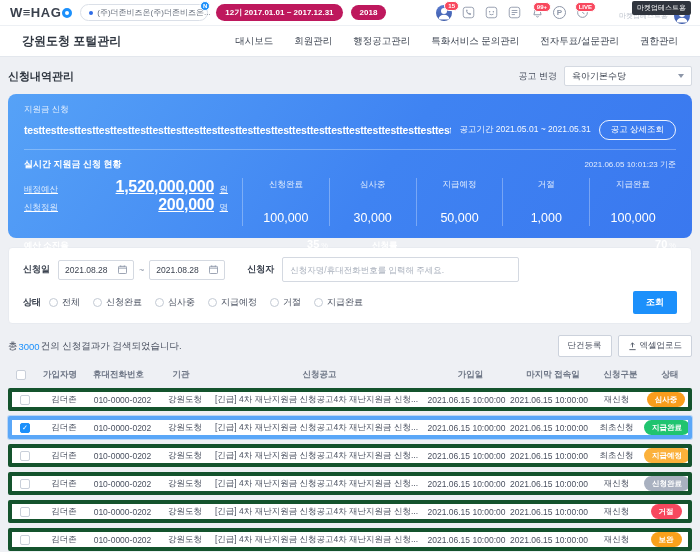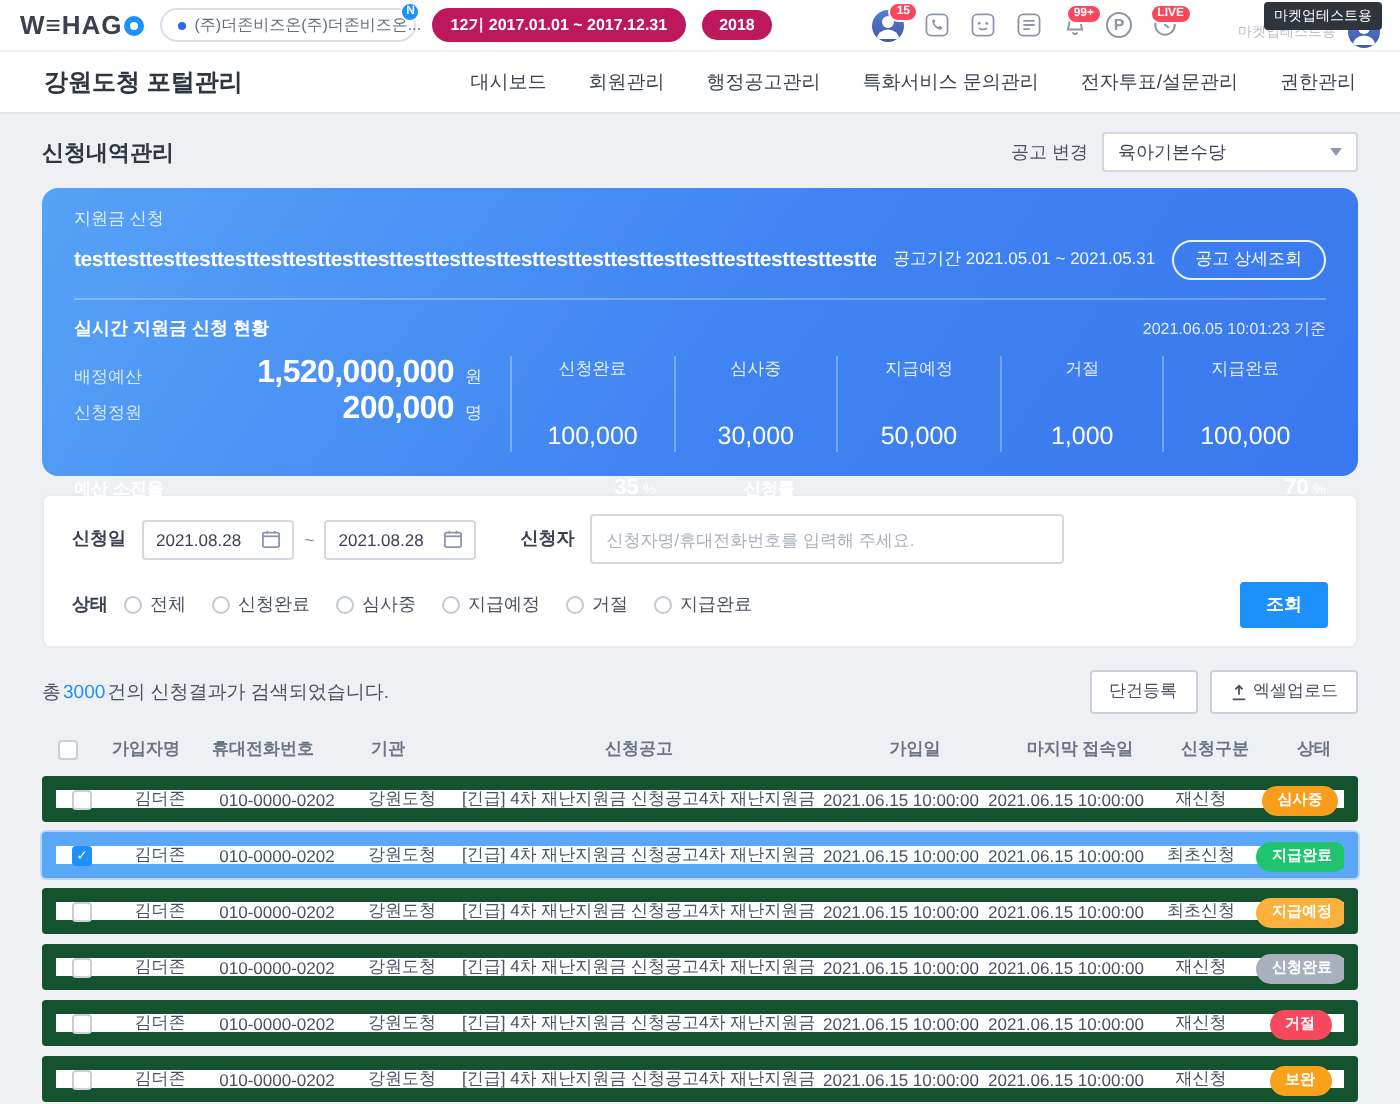--- a/index.html
+++ b/index.html
@@ -27,39 +27,39 @@
   .user-area .avatar { position:absolute; right:0; bottom:2px; }
   .tooltip { position:absolute; top:1px; right:-1px; background:#2f343d; color:#fff; font-size:7px; padding:2px 5px; border-radius:2px; white-space:nowrap; z-index:3; }
 
   
   .gnb { height:31px; background:#fff; border-bottom:1px solid #e3e7ed; display:flex; align-items:center; padding:0 22px; }
   .gnb-title { font-size:12px; font-weight:bold; color:#2f3640; }
   .gnb-menu { margin-left:auto; display:flex; gap:21px; }
   .gnb-item { font-size:9.5px; color:#3c4350; cursor:pointer; white-space:nowrap; }
 
   
-  .content { padding:0 21px; }
+  .content { padding:0 8px; }
   .page-head { display:flex; align-items:center; margin:9px 0 8px; }
   .page-title { font-size:11px; font-weight:bold; color:#2f3640; }
   .notice-change { margin-left:auto; display:flex; align-items:center; gap:7px; font-size:9px; color:#4a5160; }
   .select-box { width:128px; height:20px; background:#fff; border:1px solid #d4d9e1; border-radius:2px; display:flex; align-items:center; padding:0 7px; font-size:9px; color:#3c4350; }
   .chev-down { margin-left:auto; width:0; height:0; border-left:3px solid transparent; border-right:3px solid transparent; border-top:4px solid #8d96a8; }
 
   
   .blue-panel { background:linear-gradient(125deg,#56a2f7 0%,#3f83f2 55%,#3a78ef 100%); border-radius:8px; color:#fff; padding:10px 16px 11px; height:144px; }
   .panel-cat { font-size:8.5px; color:rgba(255,255,255,.82); margin-bottom:4px; }
   .panel-title-row { display:flex; align-items:center; gap:8px; }
   .panel-title { font-size:10.5px; font-weight:bold; white-space:nowrap; overflow:hidden; min-width:0; letter-spacing:-.2px; }
   .panel-period { font-size:8.5px; color:rgba(255,255,255,.95); white-space:nowrap; }
   .detail-btn { margin-left:auto; flex:none; background:transparent; border:1px solid rgba(255,255,255,.9); color:#fff; font-size:8.5px; padding:3px 11px; border-radius:11px; cursor:pointer; font-family:inherit; white-space:nowrap; }
   .panel-status-row { display:flex; align-items:center; margin-top:9px; padding-top:8px; border-top:1px solid rgba(255,255,255,.28); }
   .panel-status-title { font-size:9px; font-weight:bold; }
   .panel-asof { margin-left:auto; font-size:8px; color:rgba(255,255,255,.85); }
   .panel-main { display:flex; margin-top:7px; }
-  .budget-block { width:218px; flex:none; padding-right:14px; }
+  .budget-block { width:218px; flex:none; padding-right:14px;text-decoration:underline; }
   .b-row { display:flex; align-items:baseline; }
   .b-label { font-size:8.5px; color:rgba(255,255,255,.78); width:42px; flex:none; }
   .b-value { flex:1; text-align:right; font-size:16px; font-weight:bold; letter-spacing:-.3px; }
   .b-unit { width:14px; text-align:right; font-size:8.5px; color:rgba(255,255,255,.85); }
   .panel-stats { flex:1; display:flex; }
   .pstat { flex:1; text-align:center; border-left:1px solid rgba(255,255,255,.3); display:flex; flex-direction:column; justify-content:space-between; padding:1px 0; }
   .pstat-label { font-size:8.5px; color:rgba(255,255,255,.85); }
   .pstat-value { font-size:12.5px; font-weight:normal; margin-top:20px; }
   .panel-progress { display:flex; gap:44px; margin-top:12px; }
   .prog { flex:1; }
@@ -91,21 +91,21 @@
   .count-blue { color:#1c90fb; margin:0 1px; }
   .head-btns { margin-left:auto; display:flex; gap:6px; }
   .ghost-btn { background:#fff; border:1px solid #ccd2dc; border-radius:2px; color:#4a5160; font-size:8.5px; padding:4px 9px; display:flex; align-items:center; gap:3px; cursor:pointer; font-family:inherit; }
 
   .tgrid { display:grid; grid-template-columns:26px 52px 65px 60px 1fr 85px 80px 55px 44px; align-items:center; }
   .thead { margin-top:8px; padding:4px 0 7px; font-size:8.5px; font-weight:bold; color:#6d7585; }
   .th { text-align:center; white-space:nowrap; }
   .cell { text-align:center; font-size:8.5px; white-space:nowrap; overflow:hidden; }
   .cell.cnotice { text-align:left; padding-right:8px; }
   .ccb { display:flex; justify-content:center; }
-  .trow { background:#fff; border:7px solid #14532d; border-radius:2px; height:23px; margin-bottom:5px; color:#4a5160; cursor:pointer; }
+  .trow { background:#fff; border:4px solid #14532d; border-radius:2px; height:23px; margin-bottom:5px; color:#4a5160; cursor:pointer; }
   .trow.selected { border-color:#5aa7f8; box-shadow:0 0 0 1px rgba(90,167,248,.35); }
   .cb { width:10px; height:10px; border:1px solid #c9cfd9; border-radius:2px; background:#fff; display:flex; align-items:center; justify-content:center; }
   .cb.checked { background:#1c90fb; border-color:#1c90fb; }
   .cb.checked::after { content:"✓"; color:#fff; font-size:7px; line-height:1; }
   .badge { display:inline-block; color:#fff; font-size:7.5px; font-weight:bold; padding:2.5px 8px; border-radius:9px; white-space:nowrap; }
 </style>
 </head>
 <body>
 
 <div class="screen">

